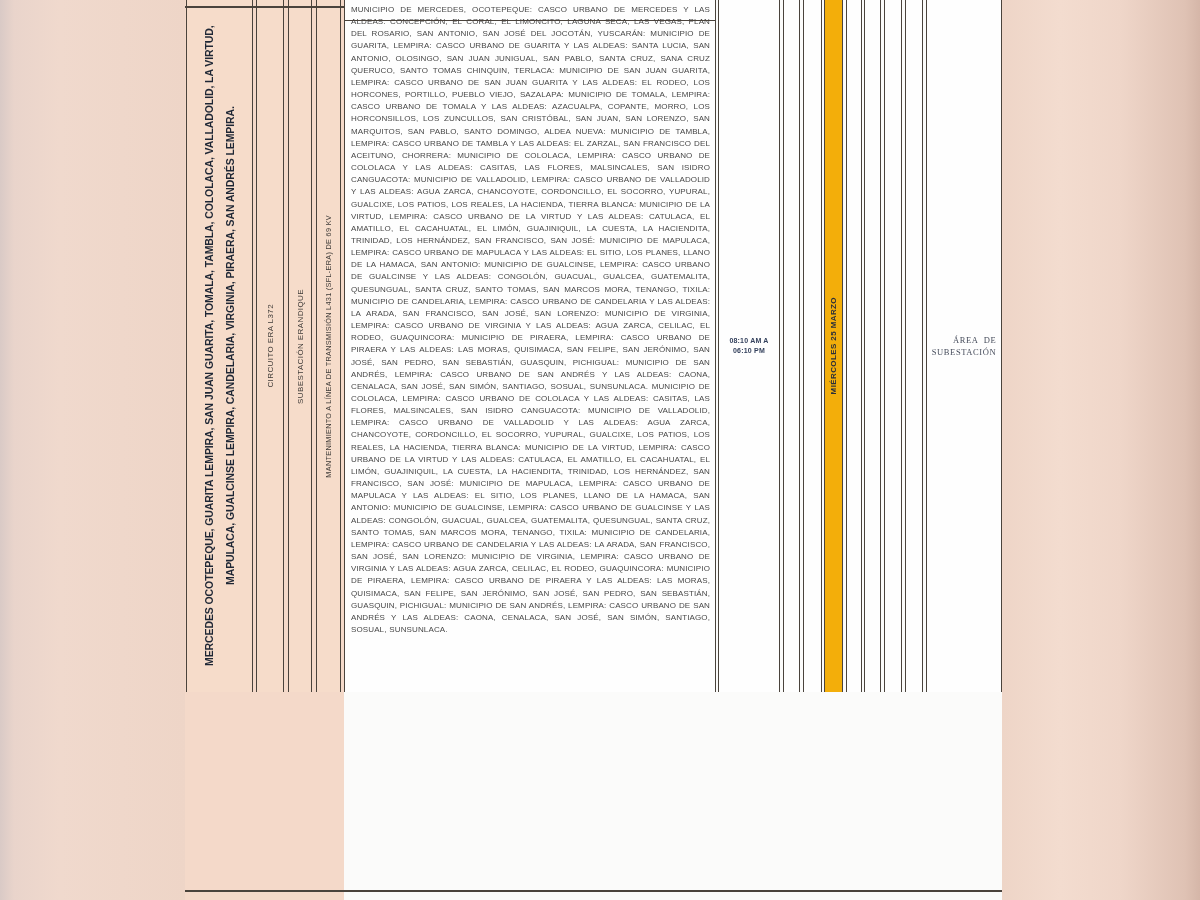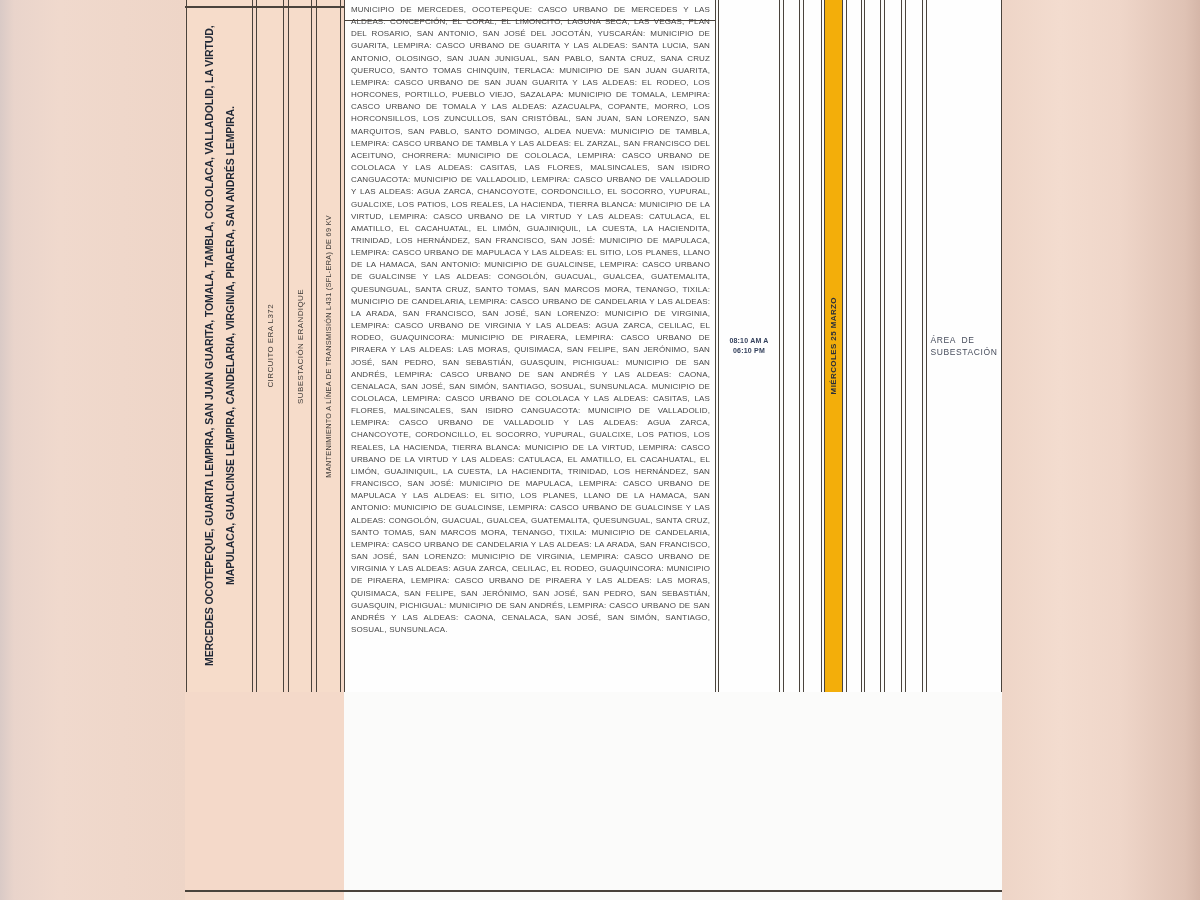--- a/index.html
+++ b/index.html
@@ -57,23 +57,23 @@
   .detail-text{
     padding:4px 5px 3px 6px;
     font-size:8px;line-height:12.15px;letter-spacing:0.12px;word-spacing:0.5px;
     color:#474747;text-align:justify;
   }
   .time-text{
     font-size:7px;font-weight:bold;line-height:10px;
     color:#33405c;text-align:center;letter-spacing:0.2px;
   }
   .area-text{
-    font-family:Liberation Sans, sans-serif;
+    font-family:Liberation Serif, serif;
     font-size:8.5px;line-height:12px;color:#474d5c;
-    text-align:left;letter-spacing:0.6px;word-spacing:3px;
+    text-align:right;letter-spacing:0.6px;word-spacing:3px;
   }
   .hline{position:absolute;background:#4a433c;}
   #line-top-left{left:185px;top:6px;width:159px;height:1.5px;}
   #line-top-main{left:344px;top:19.5px;width:372px;height:1.6px;}
   #line-bottom{left:185px;top:890px;width:817px;height:1.8px;}
 </style>
 </head>
 <body>
 
 <div class="page">

